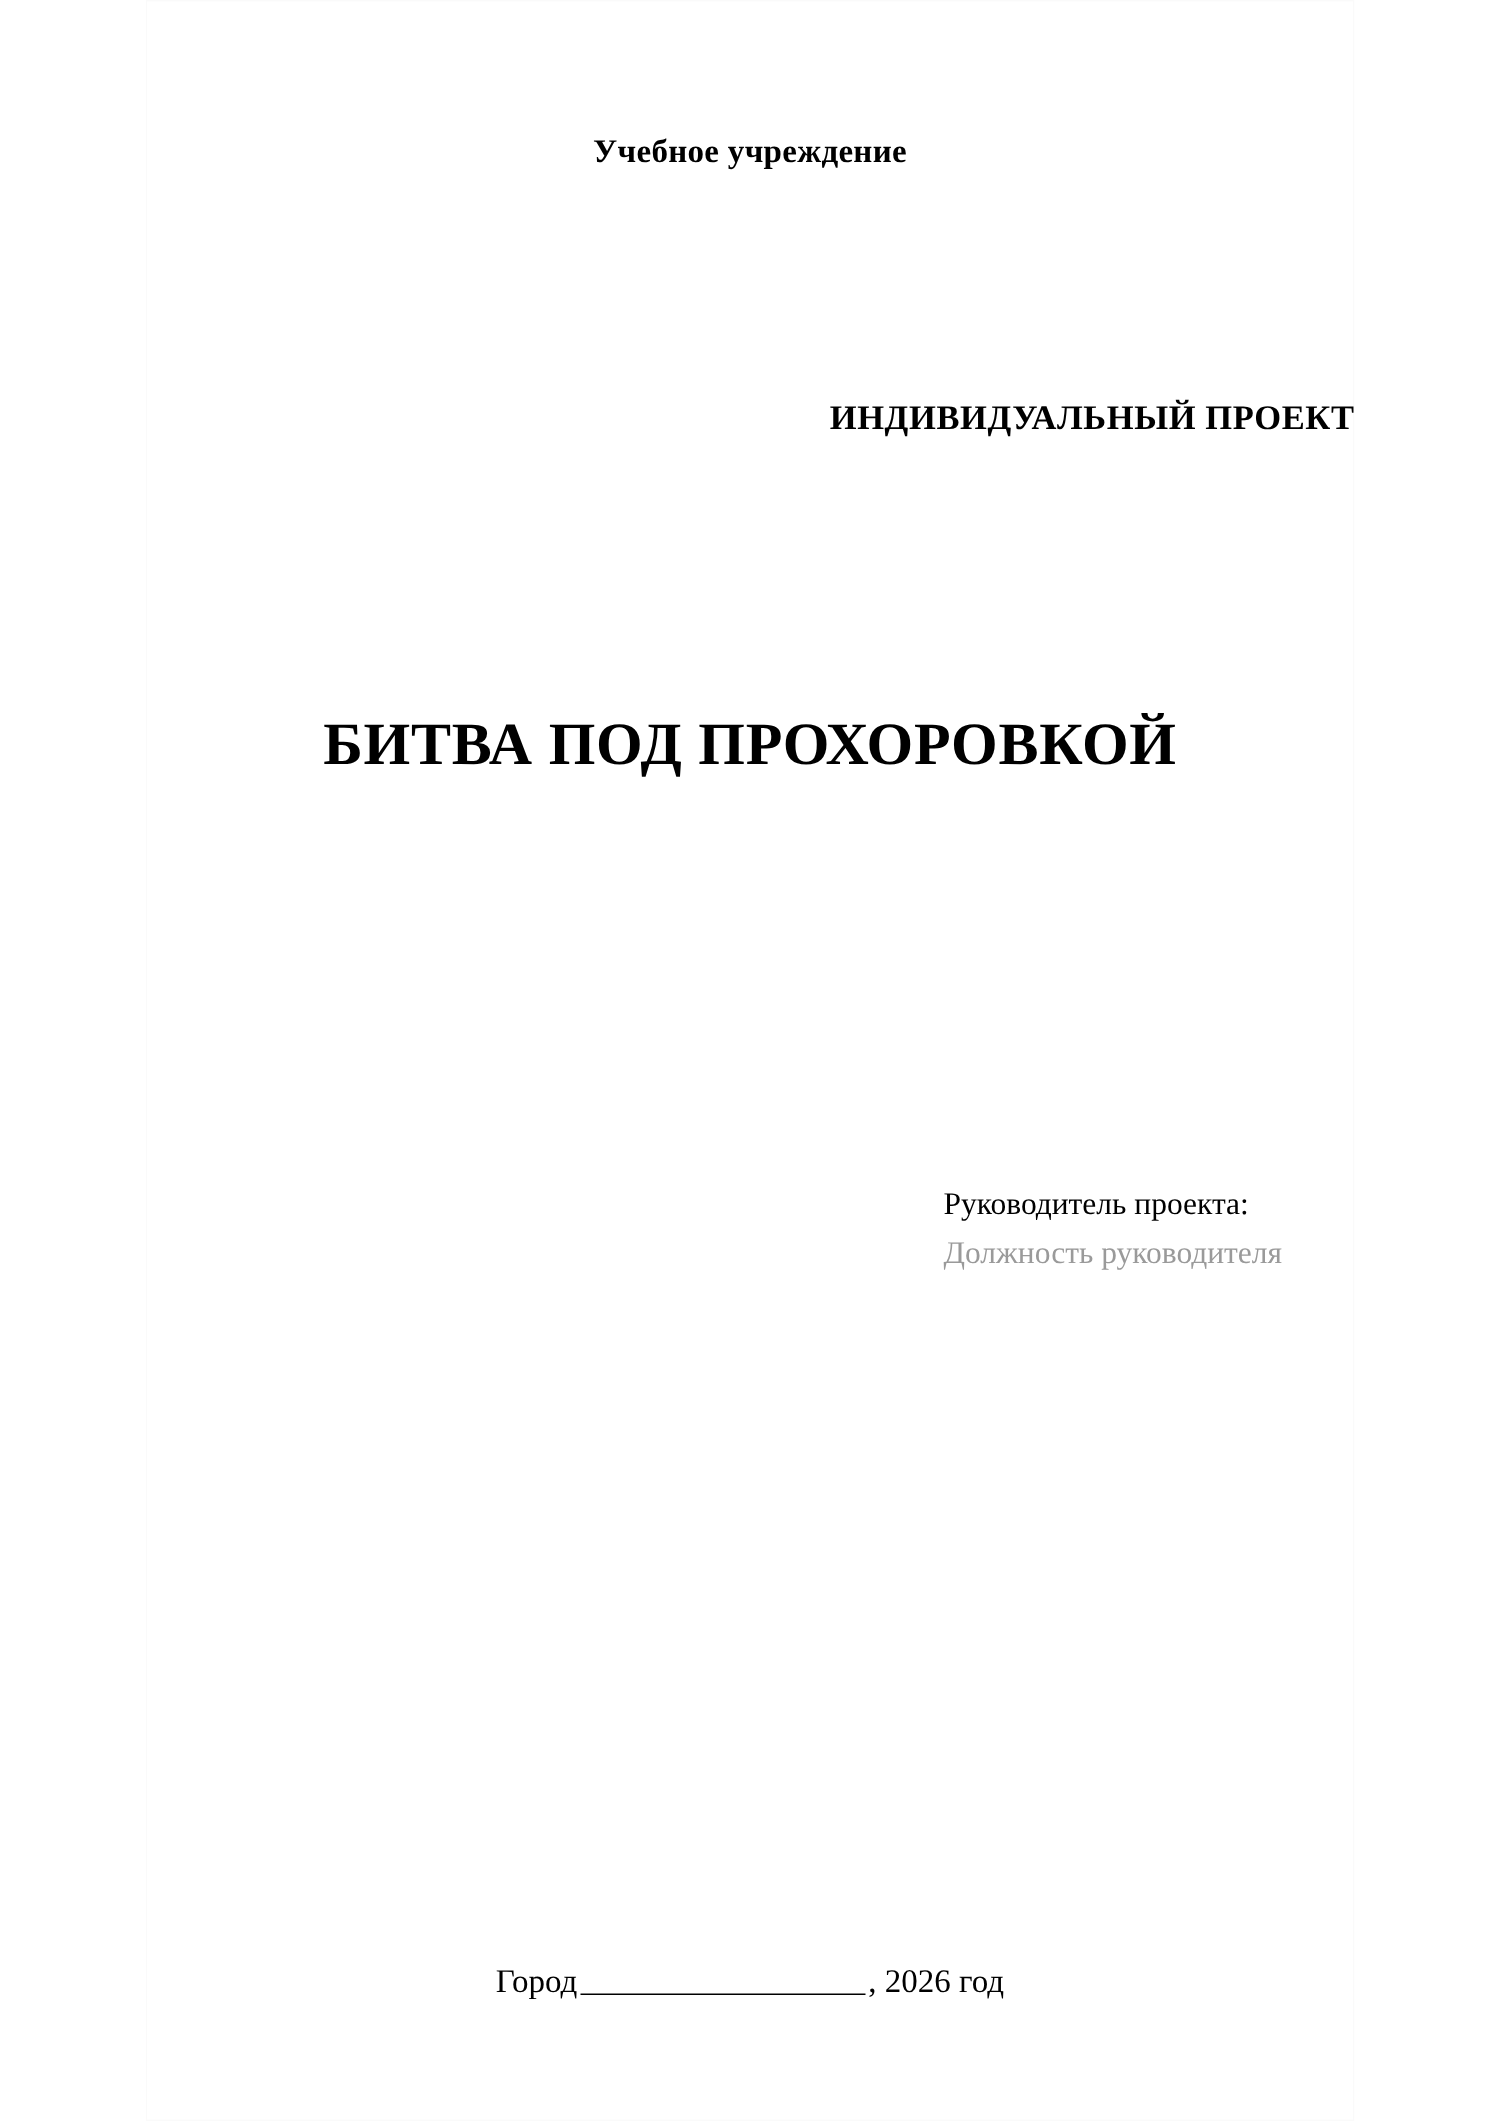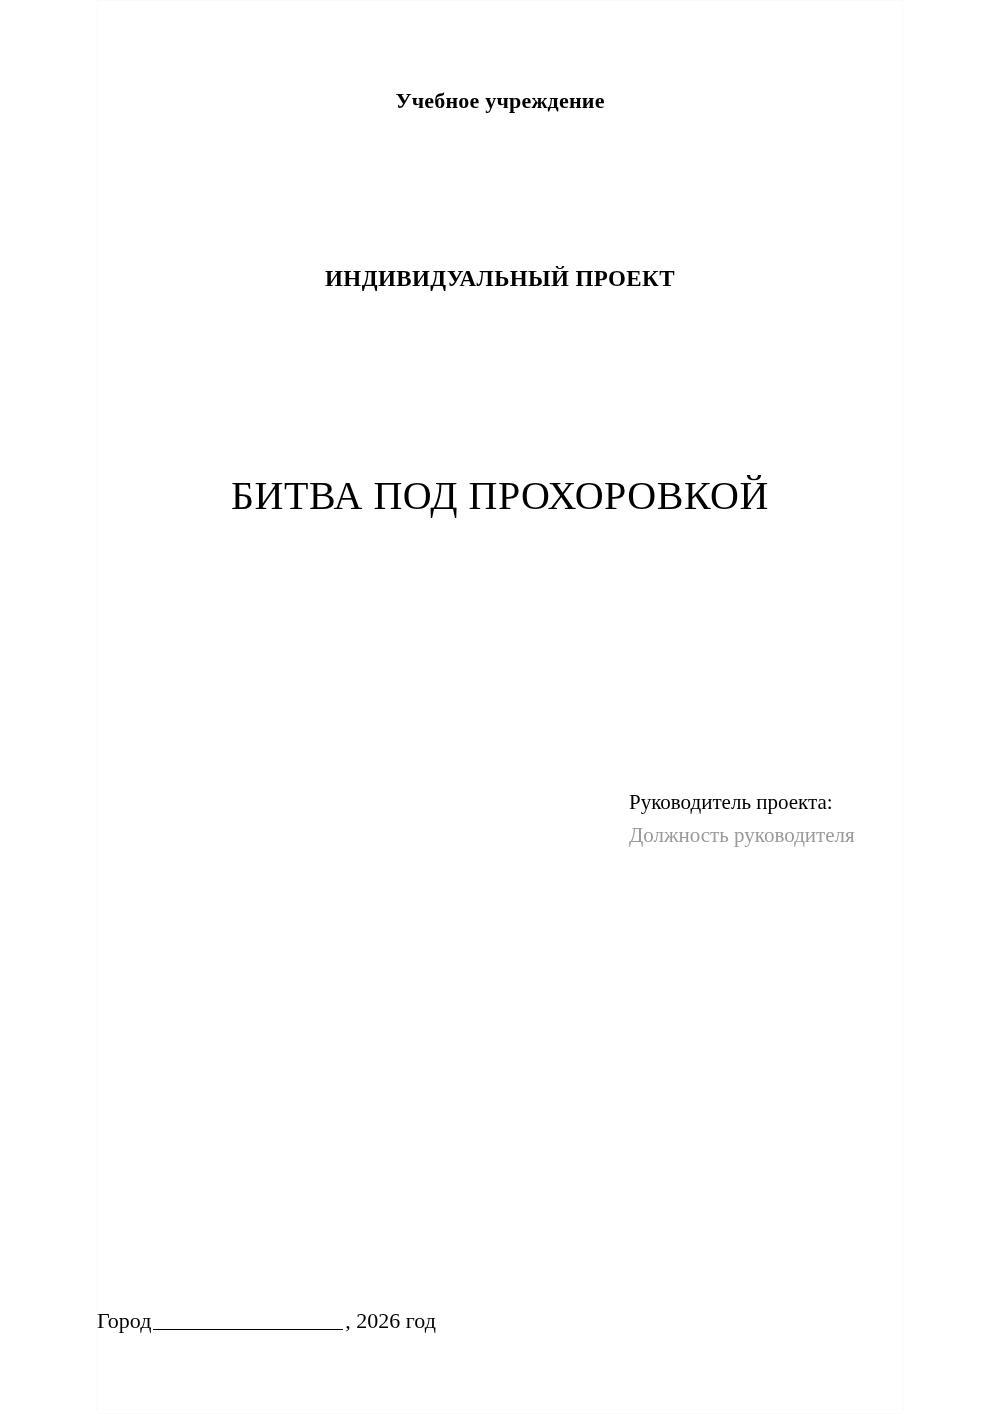--- a/index.html
+++ b/index.html
@@ -40,35 +40,35 @@
     font-weight: 700;
     letter-spacing: 0.2px;
     color: #000;
   }
 
   .doc-type {
     position: absolute;
     top: 266px;
     left: 0;
     right: 0;
-    text-align: center;
+    text-align: right;
     font-size: 23px;
     font-weight: 700;
     letter-spacing: 0.4px;
     color: #000;
   }
 
   .doc-title {
     position: absolute;
     top: 446px;
     left: 90px;
     right: 90px;
     text-align: center;
     font-size: 40px;
-    font-weight: 400;
+    font-weight: 700;
     letter-spacing: 0.5px;
     line-height: 1.15;
     color: #000;
   }
 
   .credits {
     position: absolute;
     top: 786px;
     left: 532px;
     width: 380px;
@@ -88,20 +88,21 @@
     font-weight: 400;
     color: #9a9a9a;
     line-height: 1.55;
   }
 
   .footer {
     position: absolute;
     bottom: 80px;
     left: 0;
     right: 0;
+    text-align: center;
     font-size: 22px;
     color: #000;
   }
   .footer .blank-line {
     display: inline-block;
     min-width: 190px;
     border-bottom: 1px solid #000;
     height: 1em;
     vertical-align: -2px;
     margin: 0 2px;

